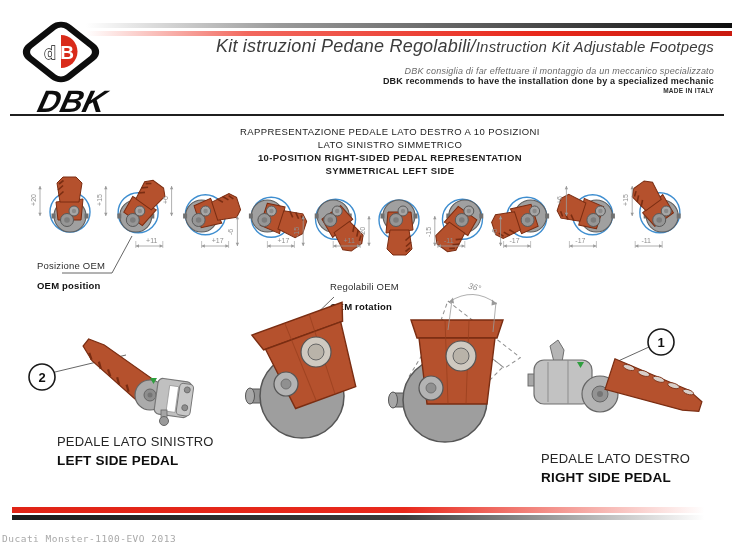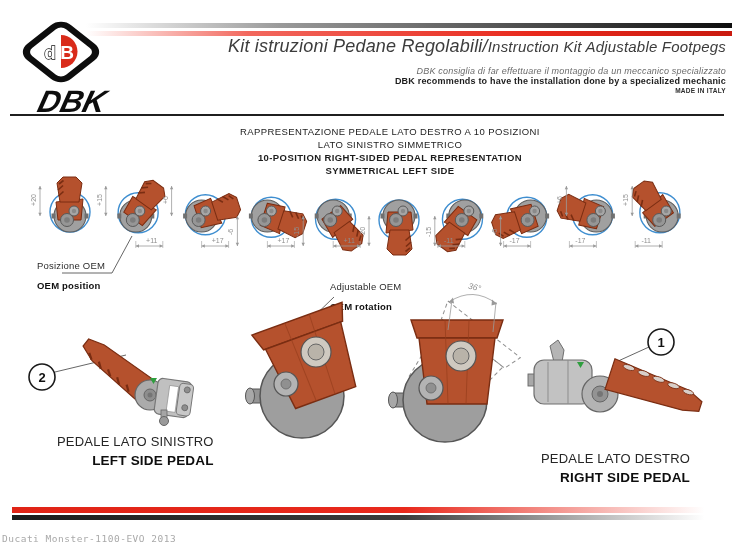--- a/index.html
+++ b/index.html
@@ -7,41 +7,41 @@
     width:732px;height:549px;position:relative;background:#ffffff;overflow:hidden;
     font-family:"Liberation Sans",sans-serif;color:#222;
   }
   
   .stripe{position:absolute;}
   #stripe-top-gray{top:23px;left:86px;right:0;height:5px;
     background:linear-gradient(to right, rgba(140,140,140,0) 0%, #9a9a9a 30%, #0d0d0d 100%);}
   #stripe-top-red{top:31px;left:86px;right:0;height:5px;
     background:linear-gradient(to right, rgba(255,130,120,0) 0%, #f2685e 25%, #e8291c 70%, #c91a0f 100%);}
   #logo{position:absolute;left:14px;top:22px;}
-  #title-block{position:absolute;right:6px;top:36px;text-align:right;color:#3c3c3c;white-space:nowrap;}
+  #title-block{position:absolute;right:18px;top:36px;text-align:right;color:#3c3c3c;white-space:nowrap;}
   .title-line1{font-style:italic;letter-spacing:.2px;}
   .title-it{font-size:18px;}
   .title-sep{font-size:18px;}
   .title-en{font-size:15px;}
   .title-art{font-style:italic;font-size:15.5px;margin-top:1px;}
   .note-it{font-size:9px;color:#6b6b6b;margin-top:9px;letter-spacing:.2px;font-style:italic;}
   .note-en{font-size:9px;color:#1d1d1d;font-weight:bold;letter-spacing:.2px;}
   .made-in{font-size:6.5px;color:#2e2e2e;font-weight:bold;margin-top:1px;letter-spacing:.3px;}
   #header-rule{position:absolute;top:114px;left:10px;right:8px;height:2px;background:#1f1f1f;}
   
   #heading{position:absolute;left:40px;width:700px;top:125px;text-align:center;
     font-size:9.5px;line-height:13px;letter-spacing:.4px;color:#1c1c1c;}
   #heading .bold{font-weight:bold;}
   
   .callout{position:absolute;font-size:9.5px;line-height:12px;color:#2b2b2b;letter-spacing:.2px;}
   .callout .bold{font-weight:bold;color:#111;margin-top:8px;}
   #oem-position-label{left:37px;top:260px;}
   #oem-rotation-label{left:330px;top:281px;}
   .pedal-caption{position:absolute;font-size:13px;line-height:19px;color:#262626;letter-spacing:.2px;}
-  .pedal-caption .bold{font-weight:bold;font-size:13.5px;color:#0e0e0e;text-align:right;}
+  .pedal-caption .bold{font-weight:bold;font-size:13.5px;color:#0e0e0e;}
   #left-caption{left:57px;top:432px;}
   #right-caption{left:541px;top:449px;}
   
   svg{position:absolute;overflow:visible;}
   #mini-row{left:8px;top:156px;}
   #left-pedal-svg{left:26px;top:298px;}
   #mount-left-svg{left:242px;top:296px;}
   #mount-right-svg{left:383px;top:278px;}
   #right-pedal-svg{left:528px;top:316px;}
   
@@ -347,21 +347,21 @@
     </g>
     <polyline points="54,117 104,117 124,80" fill="none" stroke="#555" stroke-width="0.9"></polyline>
   </svg>
 
 <div id="oem-position-label" class="callout">
   <div>Posizione OEM</div>
   <div class="bold">OEM position</div>
 </div>
 
 <div id="oem-rotation-label" class="callout">
-  <div>Adjustable OEM</div>
+  <div>Regolabili OEM</div>
   <div class="bold">OEM rotation</div>
 </div>
 
 <svg id="left-pedal-svg" width="170" height="140" viewBox="0 0 170 140">
   <line x1="29" y1="74" x2="100" y2="57" stroke="#555" stroke-width="0.9"></line>
   <g transform="translate(121,93) rotate(-142)">
     <path d="M0,-14 L62,-10 L78,-4 L78,5 L62,10 L0,13 Z" fill="#b5512d" stroke="#7a2d12" stroke-width="1.2"></path>
     <line x1="14" y1="-12" x2="20" y2="-7.5" stroke="#7a2d12" stroke-width="2.2"></line>
     <line x1="26" y1="-12" x2="32" y2="-7.5" stroke="#7a2d12" stroke-width="2.2"></line>
     <line x1="38" y1="-11" x2="44" y2="-7" stroke="#7a2d12" stroke-width="2.2"></line>

